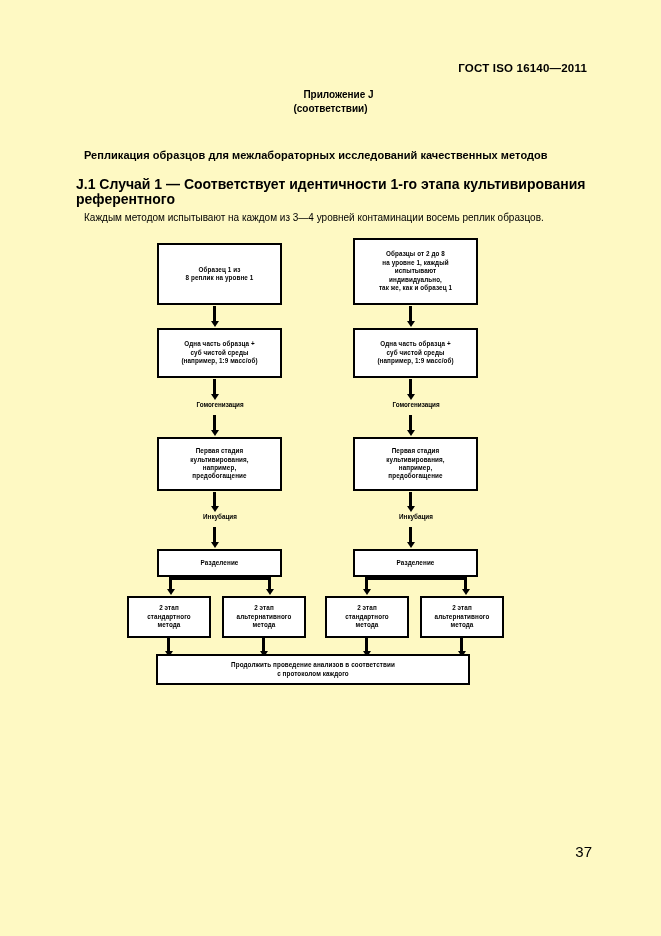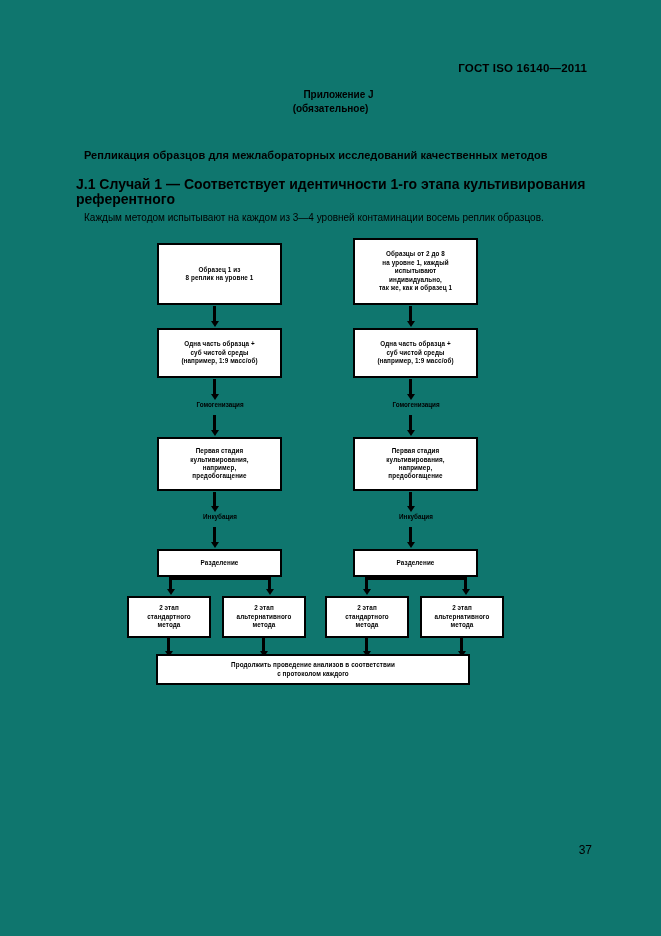--- a/index.html
+++ b/index.html
@@ -9,21 +9,21 @@
     background: #ffffff;
   }
   body {
     font-family: "Liberation Sans", sans-serif;
     color: #000000;
   }
   #page {
     position: relative;
     width: 661px;
     height: 936px;
-    background: #0f766e;
+    background: #fef9c3;
     overflow: hidden;
   }
 
   
   .std-header {
     position: absolute;
     top: 62px;
     right: 74px;
     font-size: 11.5px;
     font-weight: bold;
@@ -75,21 +75,21 @@
     width: 520px;
     font-size: 10px;
     line-height: 13px;
   }
 
   
   .page-number {
     position: absolute;
     top: 843px;
     right: 69px;
-    font-size: 12px;
+    font-size: 15px;
   }
 
   
   .flow {
     position: absolute;
     top: 0;
     left: 0;
     width: 661px;
     height: 936px;
   }
@@ -148,21 +148,21 @@
 </style>
 </head>
 <body>
 
 <div id="page">
 
   <div class="std-header">ГОСТ ISO 16140—2011</div>
 
   <div class="annex-block">
     <span class="annex-line annex-title">Приложение J</span>
-    <span class="annex-line">(обязательное)</span>
+    <span class="annex-line">(соответствии)</span>
   </div>
 
   <div class="doc-title">Репликация образцов для межлабораторных исследований качественных методов</div>
 
   <div class="clause-head">
     <span>J.1  Случай 1 — Соответствует идентичности 1-го этапа культивирования референтного</span>
   </div>
 
   <div class="intro-para">Каждым методом испытывают на каждом из 3—4  уровней контаминации восемь реплик образцов.</div>
 

